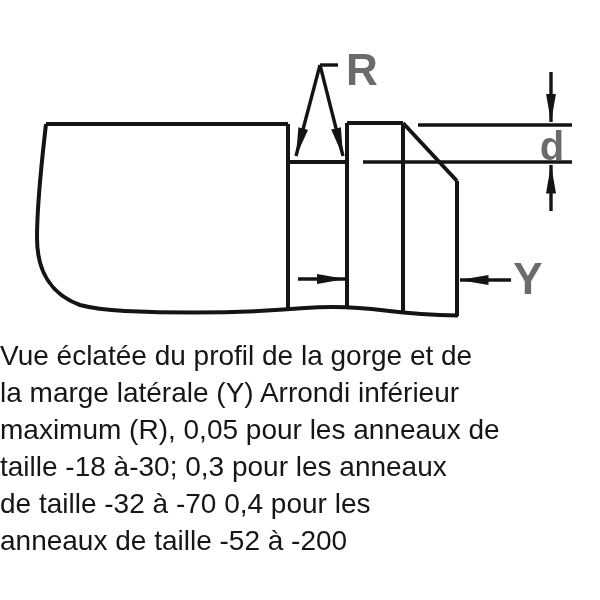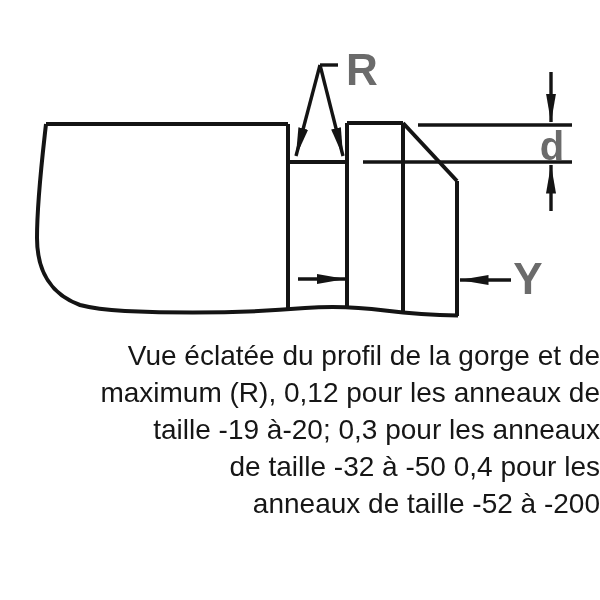--- a/index.html
+++ b/index.html
@@ -39,21 +39,21 @@
     user-select: none;
   }
   .lbl-r { left: 362px; top: 70px;  font-size: 44px; }
   .lbl-d { left: 552px; top: 146px; font-size: 40px; }
   .lbl-y { left: 528px; top: 279px; font-size: 44px; }
   .caption {
     position: absolute;
     left: 0;
     top: 337px;
     width: 600px;
-    text-align: right;
+    text-align: left;
     color: #161616;
     font-size: 28px;
     line-height: 37px;
   }
 </style>
 </head>
 <body>
 
 <div class="stage">
 
@@ -88,19 +88,20 @@
       <path class="ln w34" marker-end="url(#arr)" d="M 511,280 L 460,280"></path>
     </g>
   </svg>
 
   <div class="dim-label lbl-r">R</div>
   <div class="dim-label lbl-d">d</div>
   <div class="dim-label lbl-y">Y</div>
 
   <div class="caption">
     <div>Vue éclatée du profil de la gorge et de</div>
-    <div>maximum (R), 0,12 pour les anneaux de</div>
-    <div>taille -19 à-20; 0,3 pour les anneaux</div>
-    <div>de taille -32 à -50 0,4 pour les</div>
+    <div>la marge latérale (Y) Arrondi inférieur</div>
+    <div>maximum (R), 0,05 pour les anneaux de</div>
+    <div>taille -18 à-30; 0,3 pour les anneaux</div>
+    <div>de taille -32 à -70 0,4 pour les</div>
     <div>anneaux de taille -52 à -200</div>
   </div>
 
 </div>
 
 </body></html>

